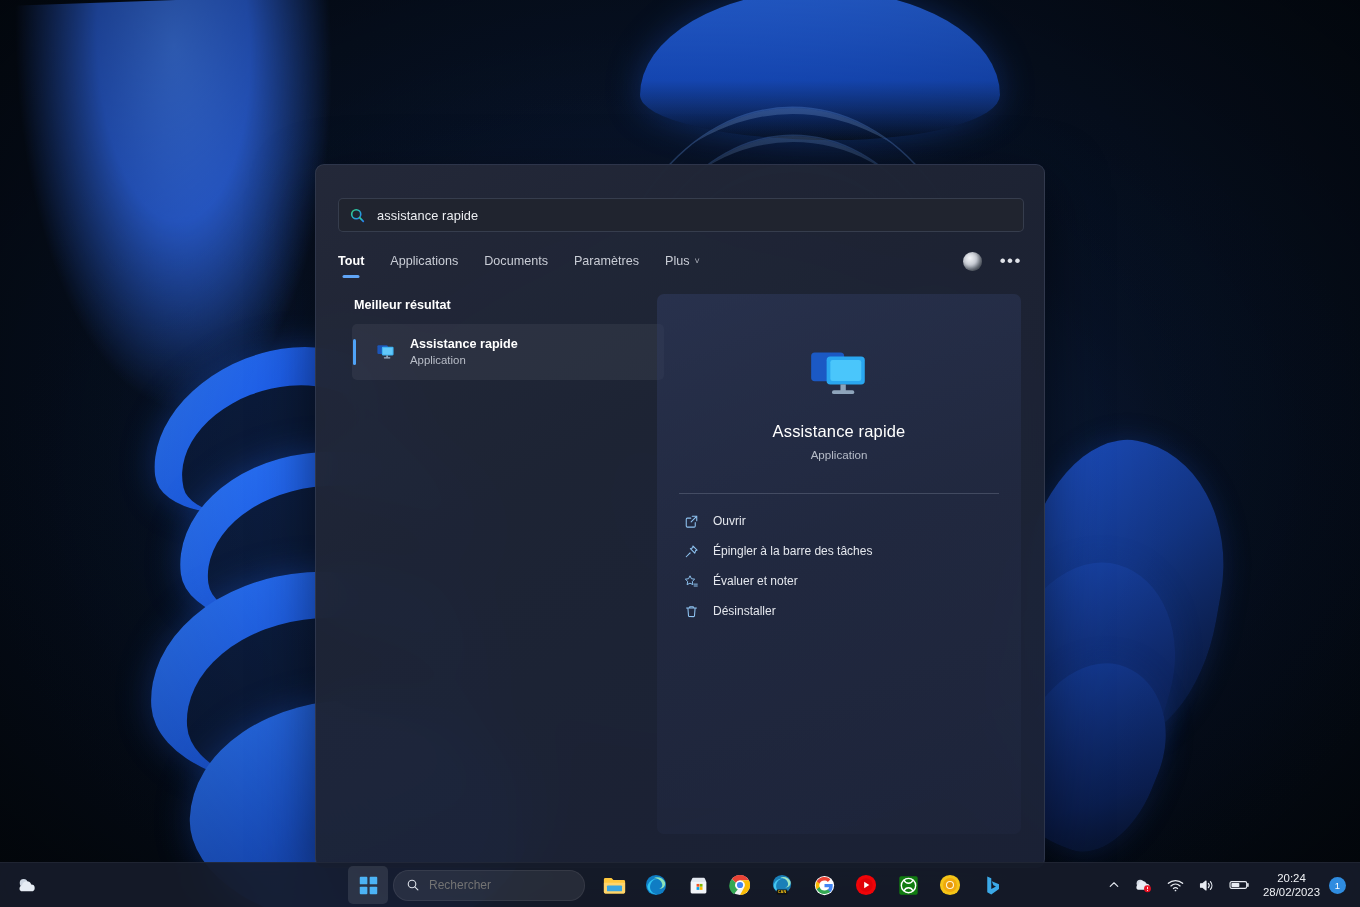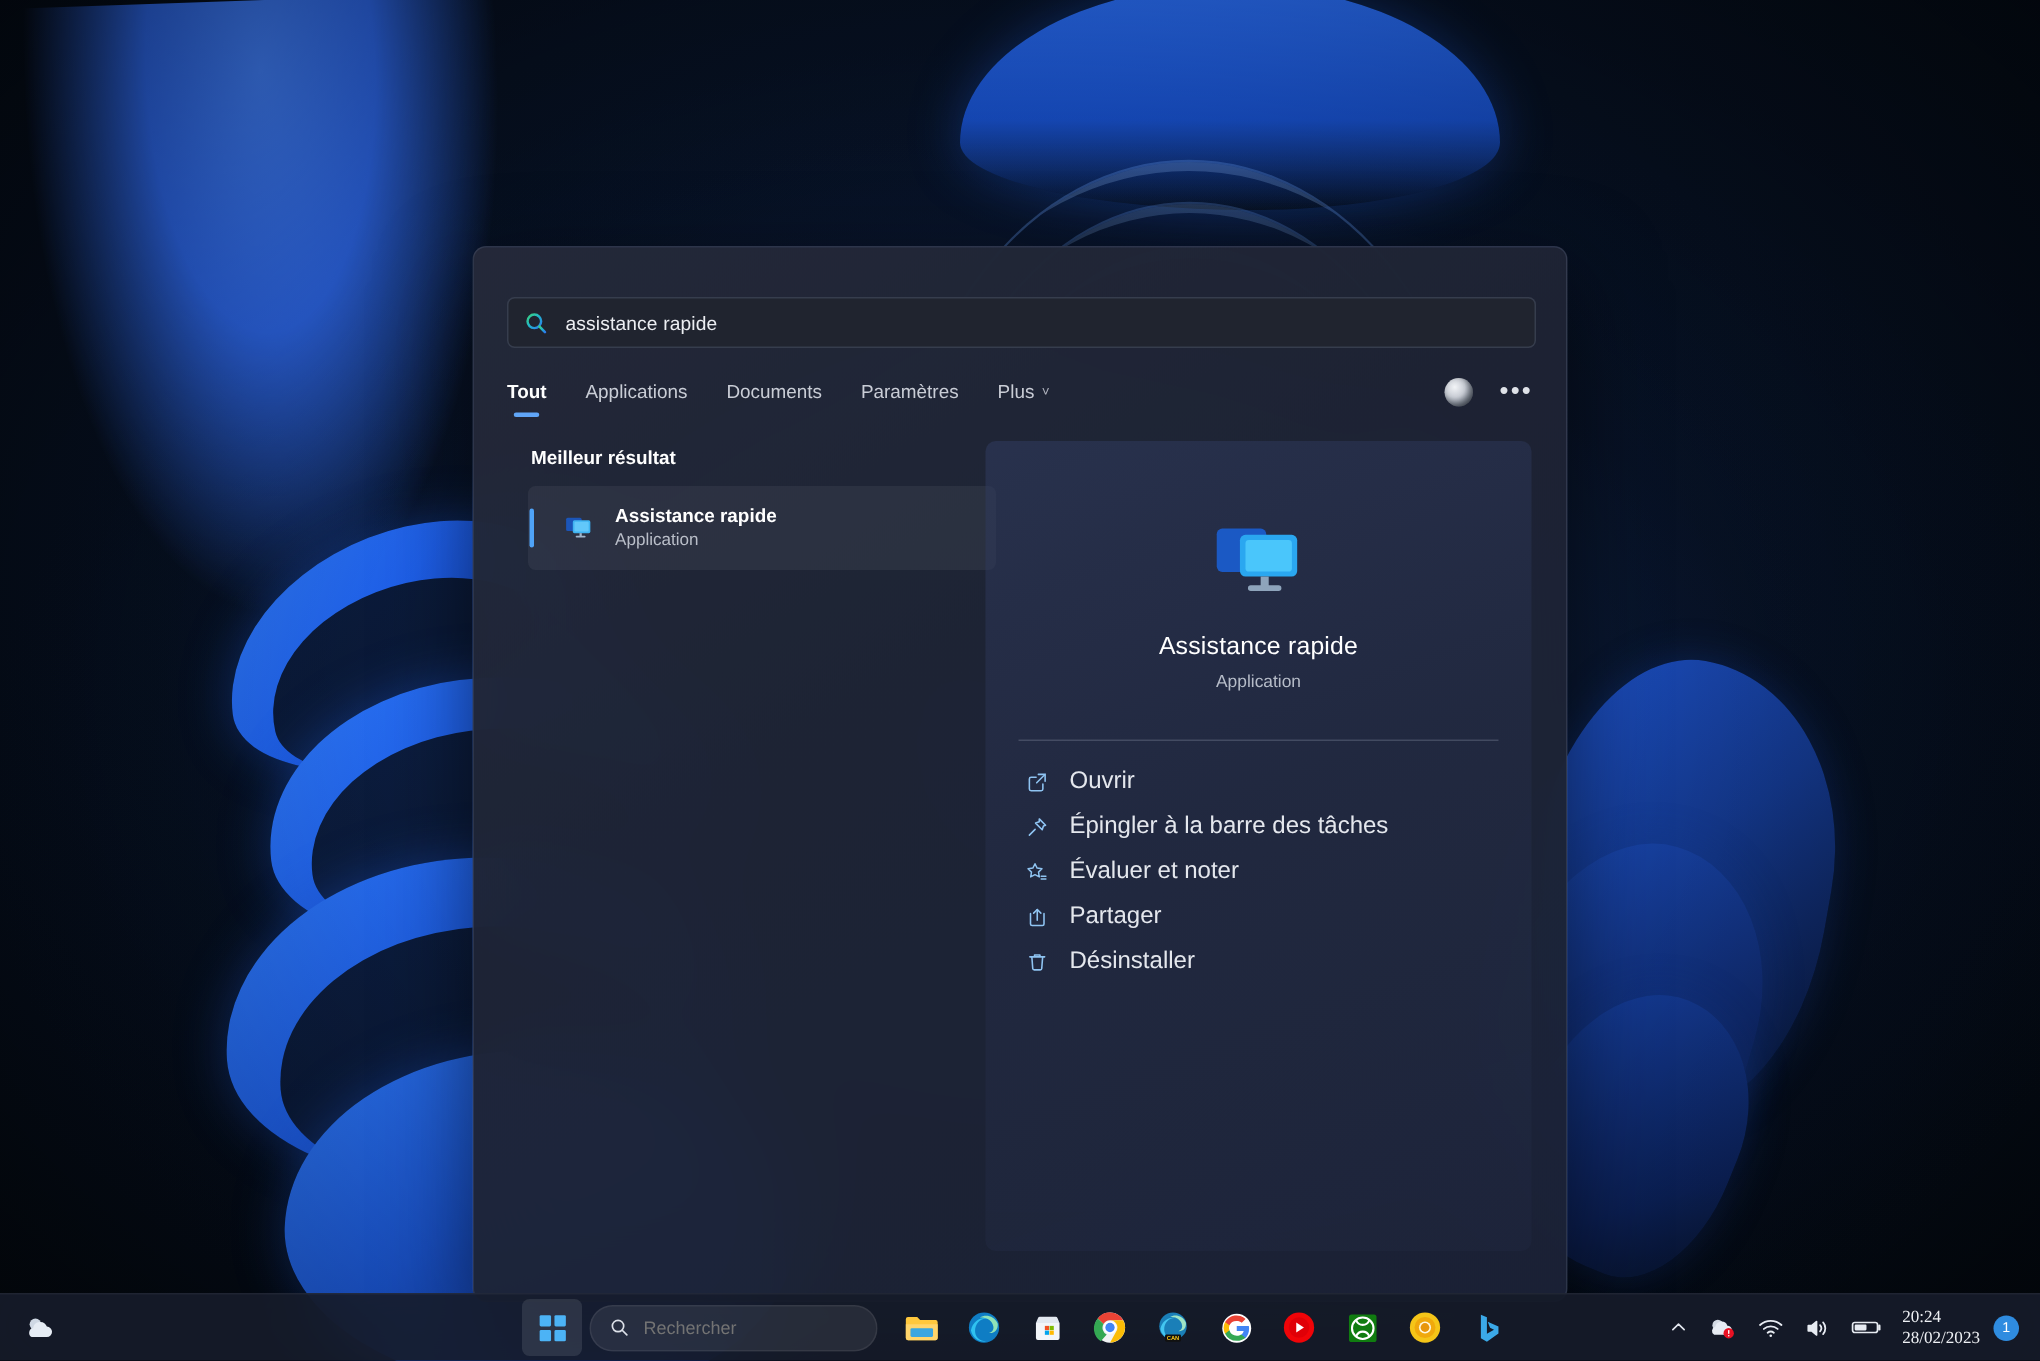--- a/index.html
+++ b/index.html
@@ -128,42 +128,42 @@
   #preview-icon { margin:45px auto 0; width:70px; height:66px; display:block; }
   #preview-title { text-align:center; color:#fff; font-size:16.5px; margin-top:17px; letter-spacing:.15px; }
   #preview-sub { text-align:center; color:#b6bcc8; font-size:11.6px; margin-top:7px; }
   #preview-divider { margin:32px 22px 0; height:1px; background:rgba(185,195,215,0.22); }
   #actions { margin-top:12px; }
   .action {
     display:flex; align-items:center; height:30px; padding-left:18px; margin:0 8px;
     border-radius:4px; cursor:default;
   }
   .action .ic { width:16px; height:16px; margin-right:14px; flex:0 0 auto; display:flex; align-items:center; justify-content:center; }
-  .action .lbl { color:#e4e7ed; font-size:16px; white-space:nowrap; }
+  .action .lbl { color:#e4e7ed; font-size:12px; white-space:nowrap; }
 
   
   #taskbar {
     position:absolute; left:0; bottom:0; width:1360px; height:45px;
     background:rgba(22,28,42,0.90); backdrop-filter:blur(22px);
     border-top:1px solid rgba(255,255,255,0.05);
     display:flex; align-items:center;
   }
   #tb-weather { position:absolute; left:8px; display:flex; align-items:center; gap:6px; padding:0 8px; height:38px; }
   #tb-center { position:absolute; left:50%; transform:translateX(-50%); display:flex; align-items:center; gap:2px; }
   .tb-btn { width:40px; height:38px; border-radius:5px; display:flex; align-items:center; justify-content:center; cursor:default; }
   .tb-btn.active-bg { background:rgba(255,255,255,0.10); }
   #tb-search {
     width:192px; height:31px; border-radius:16px; background:rgba(255,255,255,0.08);
     border:1px solid rgba(255,255,255,0.07);
     display:flex; align-items:center; padding:0 12px; margin:0 7px 0 3px;
   }
   #tb-search .lbl { color:#737373; font-size:12px; margin-left:9px; }
   #tray { position:absolute; right:10px; display:flex; align-items:center; gap:0; height:45px; }
   .tray-item { padding:0 7px; height:38px; display:flex; align-items:center; justify-content:center; cursor:default; }
-  #clock { text-align:left; color:#eef0f4; font-size:11.4px; line-height:14px; padding:0 9px 0 6px; cursor:default;font-family:Liberation Serif, serif; }
+  #clock { text-align:center; color:#eef0f4; font-size:11.4px; line-height:14px; padding:0 9px 0 6px; cursor:default; }
   #notif-badge {
     width:17px; height:17px; border-radius:50%; background:#2f8ce0; color:#fff;
     font-size:9.5px; display:flex; align-items:center; justify-content:center; margin-right:4px;
   }
   svg { display:block; }
 </style>
 </head>
 <body>
 
 <div id="desktop">
@@ -293,30 +293,20 @@
       <div class="action">
         <span class="ic">
           <svg width="15" height="15" viewBox="0 0 20 20" fill="none" stroke="#8fc4f2" stroke-width="1.3">
             <path d="M8 2.4l1.9 3.9 4.3.6-3.1 3 .75 4.3L8 12.2l-3.85 2 .75-4.3-3.1-3 4.3-.6z" stroke-linejoin="round"></path>
             <path d="M13.5 13.5h4.2M13.5 16h4.2" stroke-linecap="round"></path>
           </svg>
         </span>
         <span class="lbl">Évaluer et noter</span>
       </div>
 
-      <div class="action">
-        <span class="ic">
-          <svg width="15" height="15" viewBox="0 0 20 20" fill="none" stroke="#8fc4f2" stroke-width="1.4">
-            <path d="M4 6.8V16a1.4 1.4 0 0 0 1.4 1.4h9.2A1.4 1.4 0 0 0 16 16V6.8" stroke-linecap="round"></path>
-            <path d="M10 12.6V3.2" stroke-linecap="round"></path>
-            <path d="M6.8 6.3 10 3.1l3.2 3.2" stroke-linecap="round" stroke-linejoin="round"></path>
-          </svg>
-        </span>
-        <span class="lbl">Partager</span>
-      </div>
 
       <div class="action">
         <span class="ic">
           <svg width="15" height="15" viewBox="0 0 20 20" fill="none" stroke="#8fc4f2" stroke-width="1.4">
             <path d="M3.4 5.2h13.2" stroke-linecap="round"></path>
             <path d="M7.6 5.2V3.6h4.8v1.6" stroke-linejoin="round"></path>
             <path d="M5.2 5.2l.8 10.4a1.3 1.3 0 0 0 1.3 1.2h5.4a1.3 1.3 0 0 0 1.3-1.2l.8-10.4" stroke-linejoin="round"></path>
           </svg>
         </span>
         <span class="lbl">Désinstaller</span>

